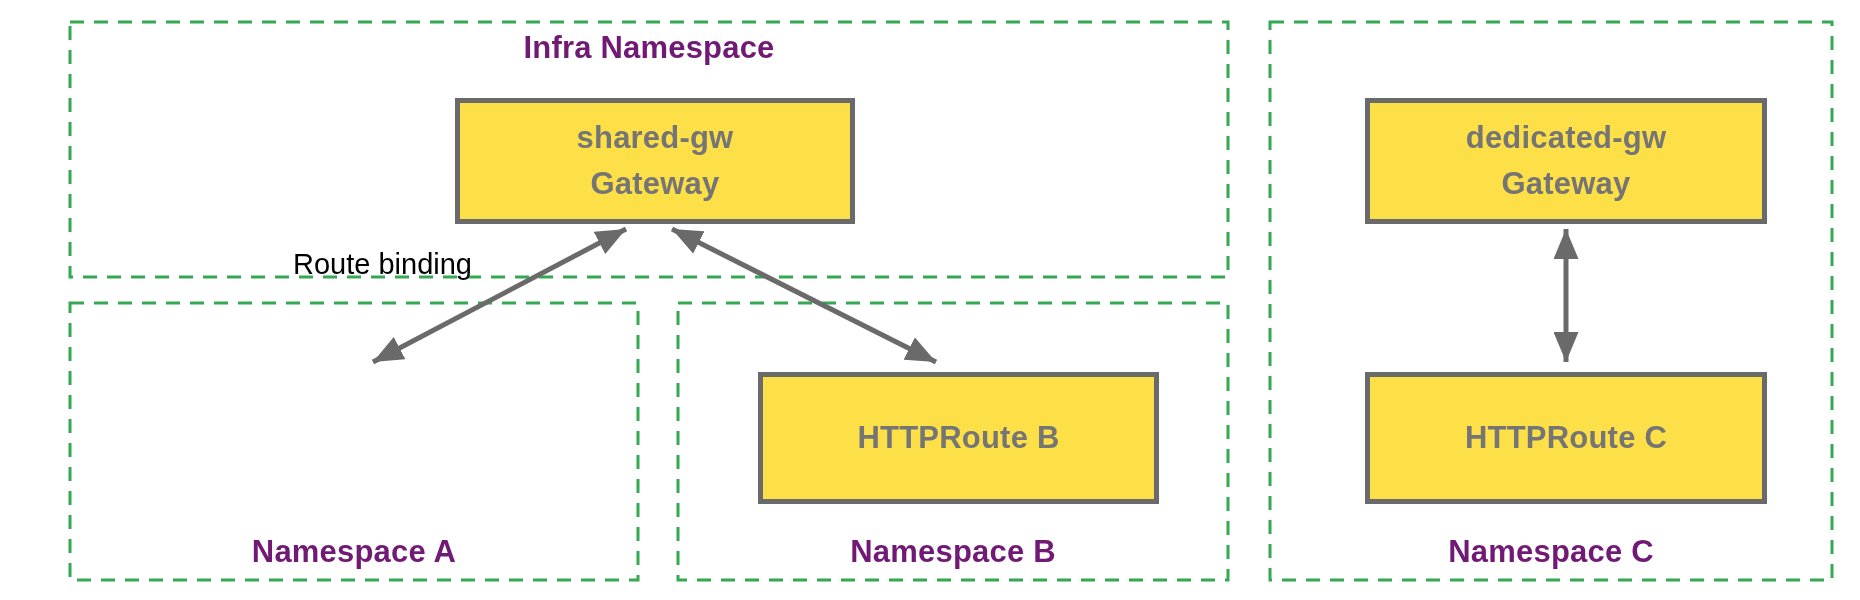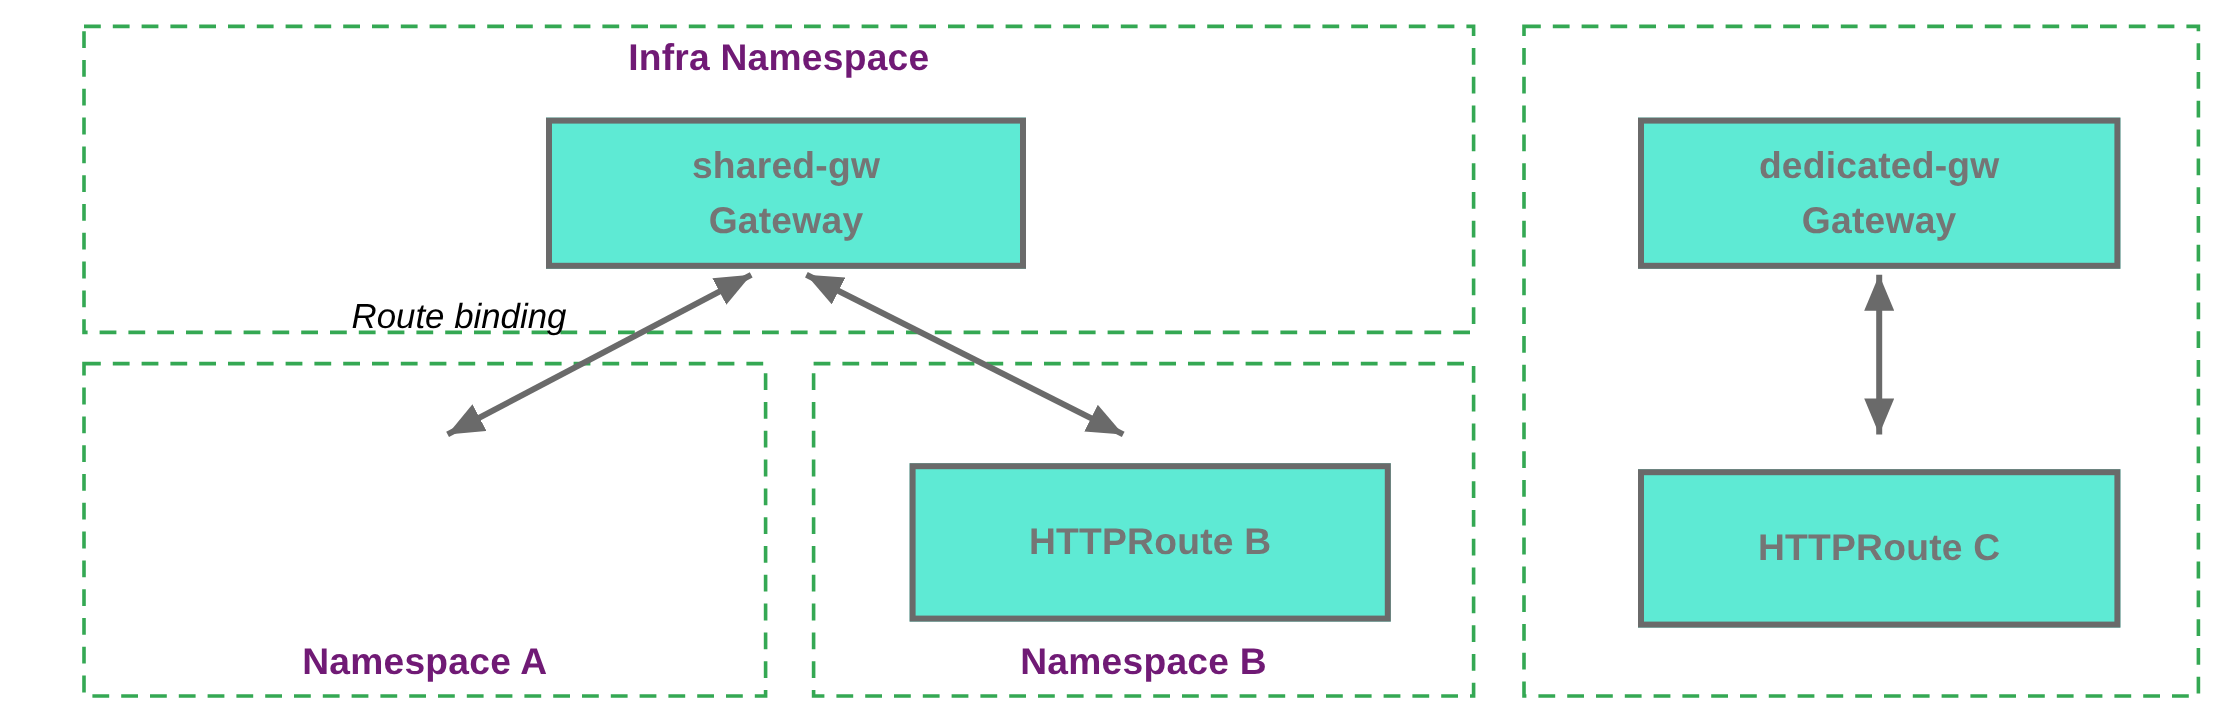--- a/index.html
+++ b/index.html
@@ -39,21 +39,21 @@
     font-size: 31px;
     font-weight: bold;
     color: #701a75;
     letter-spacing: 0.2px;
     line-height: 36px;
   }
   .node {
     position: absolute;
     box-sizing: border-box;
     border: 5px solid #6A6A6A;
-    background: #5eead4;
+    background: #fde047;
     display: flex;
     align-items: center;
     justify-content: center;
     text-align: center;
   }
   .node-text {
     font-size: 31px;
     font-weight: bold;
     color: #757575;
     line-height: 46px;
@@ -86,32 +86,33 @@
     <rect class="ns-rect" x="1270" y="22" width="562" height="558"></rect>
 
     <line class="link" x1="626" y1="229" x2="373" y2="362" marker-start="url(#arrow)" marker-end="url(#arrow)"></line>
     <line class="link" x1="672" y1="229" x2="936" y2="362" marker-start="url(#arrow)" marker-end="url(#arrow)"></line>
     <line class="link" x1="1566" y1="229" x2="1566" y2="362" marker-start="url(#arrow)" marker-end="url(#arrow)"></line>
   </svg>
 
   <div class="ns-label" style="left:70px; top:30px; width:1158px;">Infra Namespace</div>
   <div class="ns-label" style="left:678px; top:534px; width:550px;">Namespace B</div>
   <div class="ns-label" style="left:70px; top:534px; width:568px;">Namespace A</div>
+  <div class="ns-label" style="left:1270px; top:534px; width:562px;">Namespace C</div>
 
   <div class="node" style="left:455px; top:98px; width:400px; height:126px;">
     <span class="node-text">shared-gw
 Gateway</span>
   </div>
   <div class="node" style="left:1365px; top:98px; width:402px; height:126px;text-align:center;">
     <span class="node-text">dedicated-gw
 Gateway</span>
   </div>
 
-  <div class="node" style="left:758px; top:386px; width:401px; height:132px;">
+  <div class="node" style="left:758px; top:372px; width:401px; height:132px;">
     <span class="node-text">HTTPRoute B</span>
   </div>
-  <div class="node" style="left:1365px; top:391px; width:402px; height:132px;">
+  <div class="node" style="left:1365px; top:372px; width:402px; height:132px;">
     <span class="node-text">HTTPRoute C</span>
   </div>
 
-  <div class="annotation" style="left:293px; top:247px;font-style:italic;">Route binding</div>
+  <div class="annotation" style="left:293px; top:247px;">Route binding</div>
 
 </div>
 
 </body></html>

